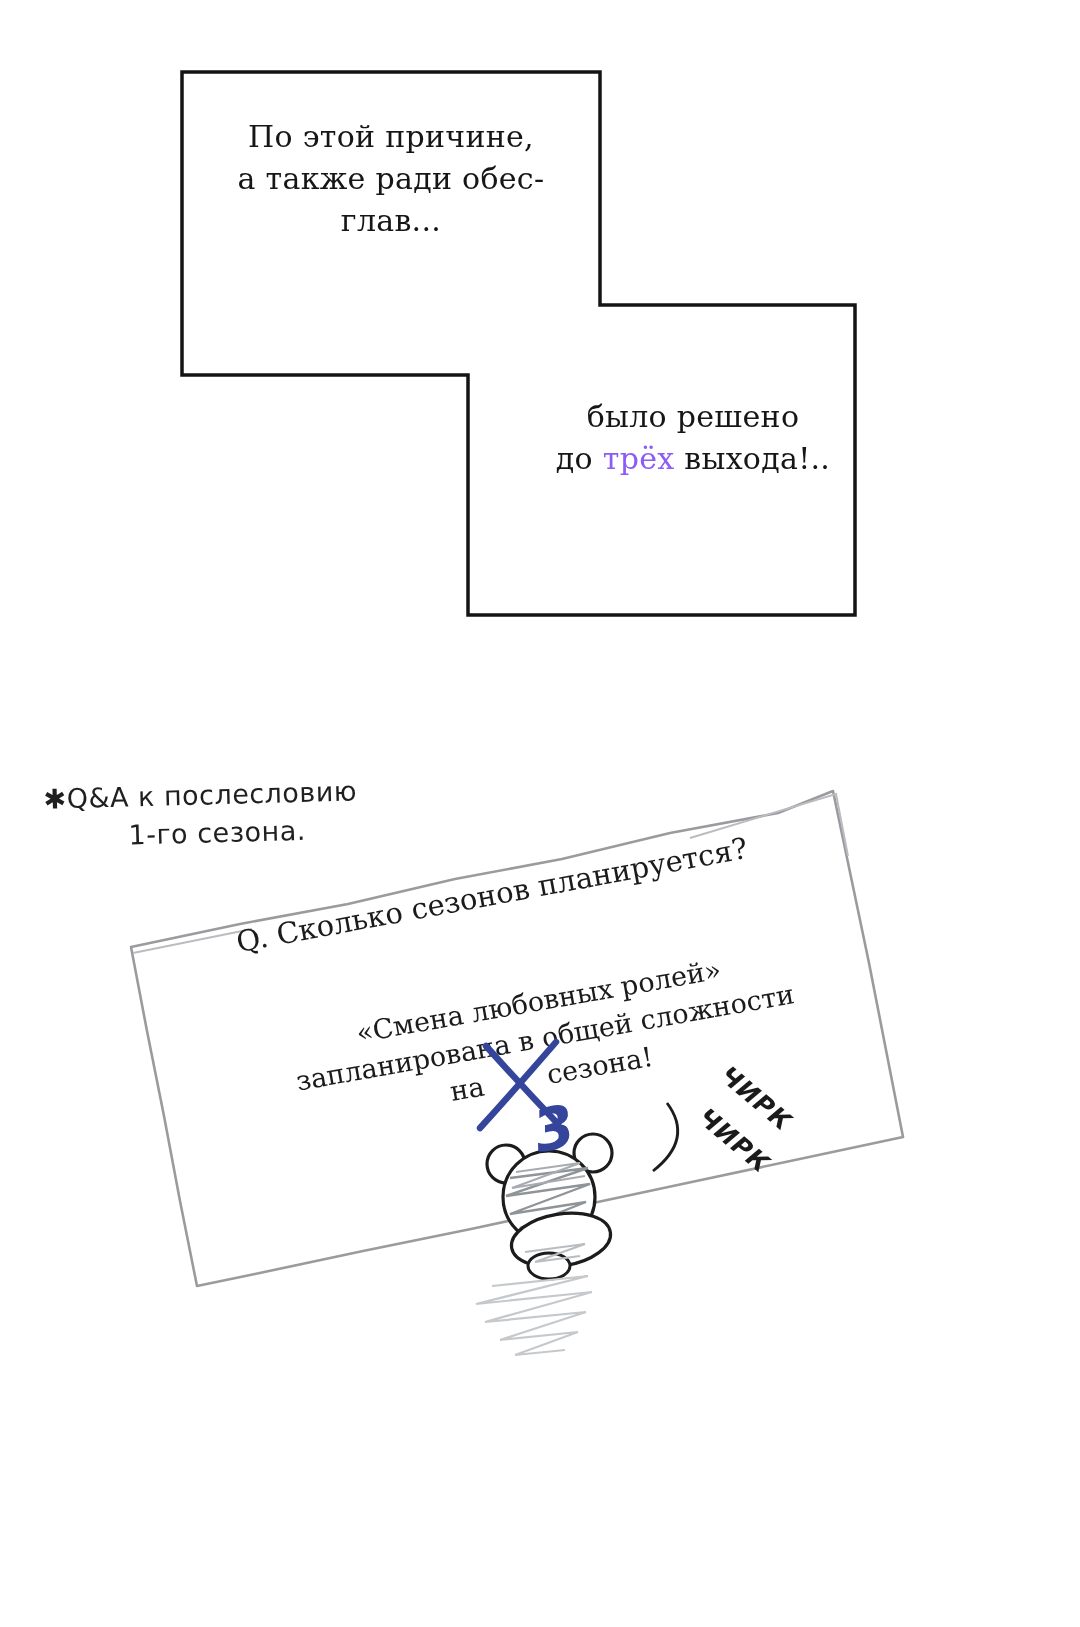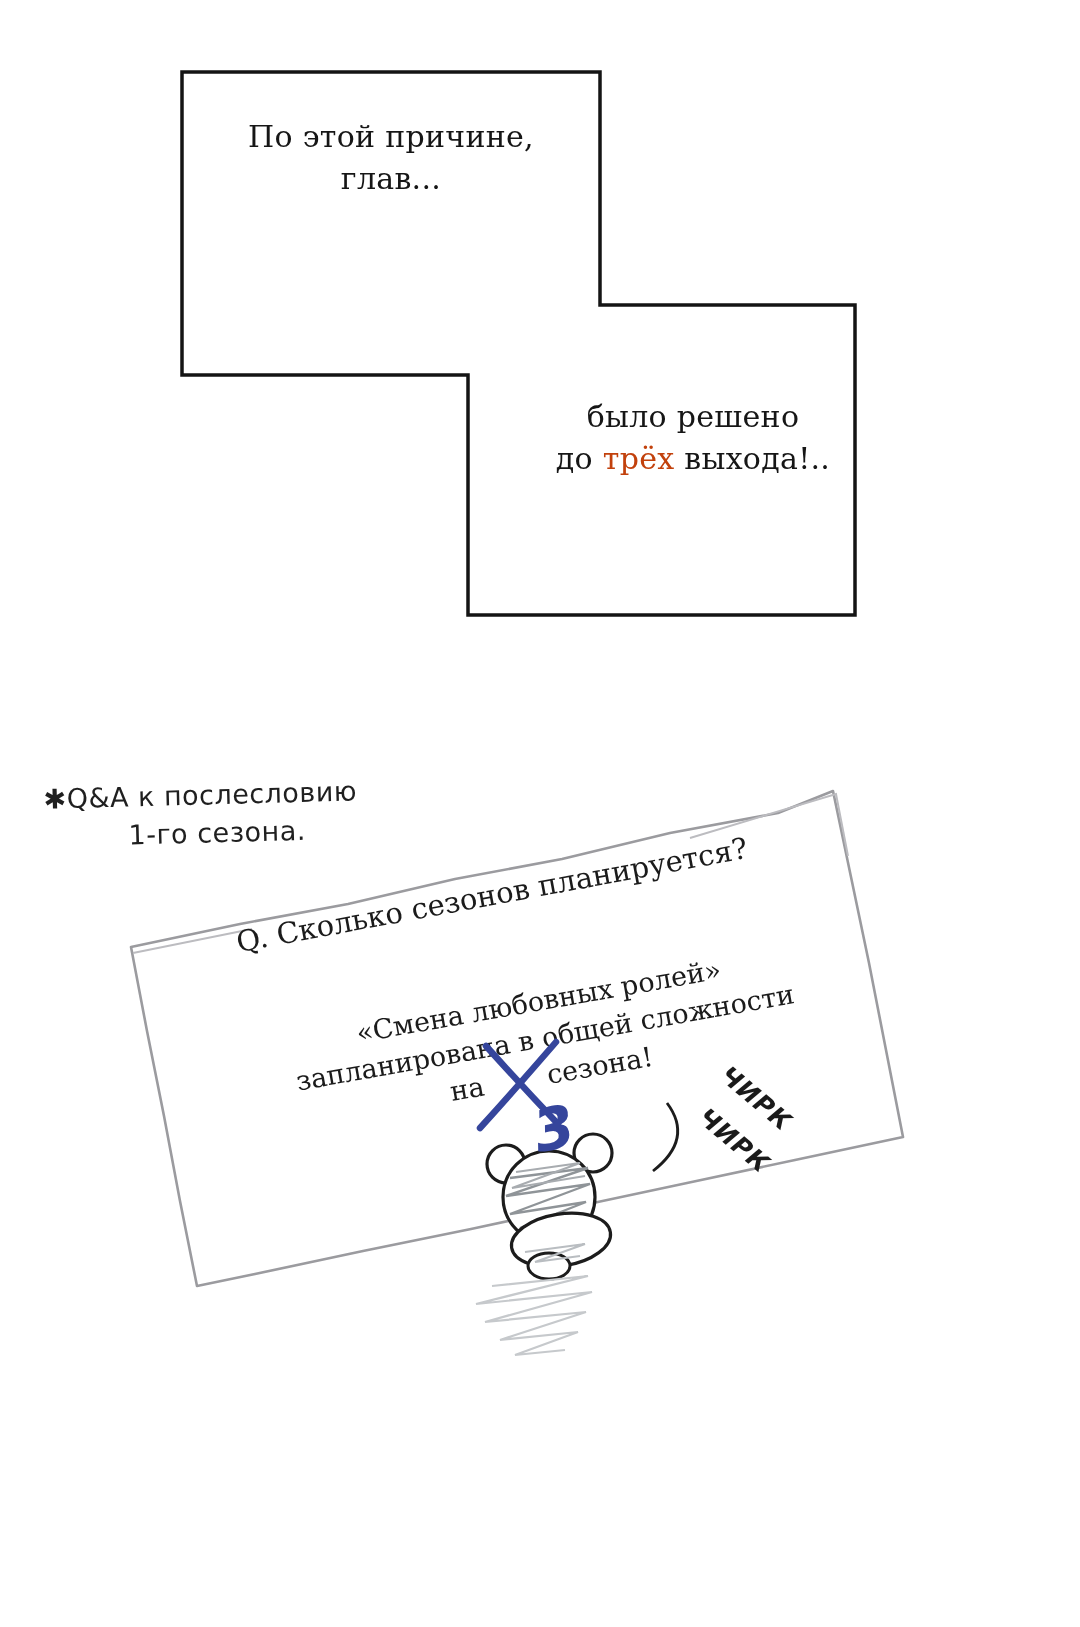--- a/index.html
+++ b/index.html
@@ -78,26 +78,27 @@
       <path d="M525 1252 L585 1244 L535 1262 L580 1256" fill="none" stroke="#b9bdc1" stroke-width="2"></path>
       <path d="M667 1103 Q694 1139 653 1171" fill="none" stroke="#1c1c1c" stroke-width="2.8"></path>
       <path d="M492 1286 L588 1276 L476 1304 L592 1292 L485 1322 L586 1312 L500 1340 L578 1332 L515 1355 L565 1350" fill="none" stroke="#c6c9cc" stroke-width="2.2"></path>
     </g>
   </svg>
 
   <div class="layer text-layer">
 
     <div class="balloon-text balloon-1">
       <div>По этой причине,</div>
+      <div>а также ради обес-</div>
       <div>глав...</div>
     </div>
 
     <div class="balloon-text balloon-2">
       <div>было решено</div>
-      <div><span>до </span><span style="color: #c2410c;">трёх</span><span> выхода!..</span></div>
+      <div><span>до </span><span style="color: #8b5cf6;">трёх</span><span> выхода!..</span></div>
     </div>
 
     <div class="note">
       <div>✱Q&amp;A к послесловию</div>
       <div class="note-line2">1-го сезона.</div>
     </div>
 
     <div class="paper-text paper-question">Q. Сколько сезонов планируется?</div>
 
     <div class="paper-text paper-answer">

